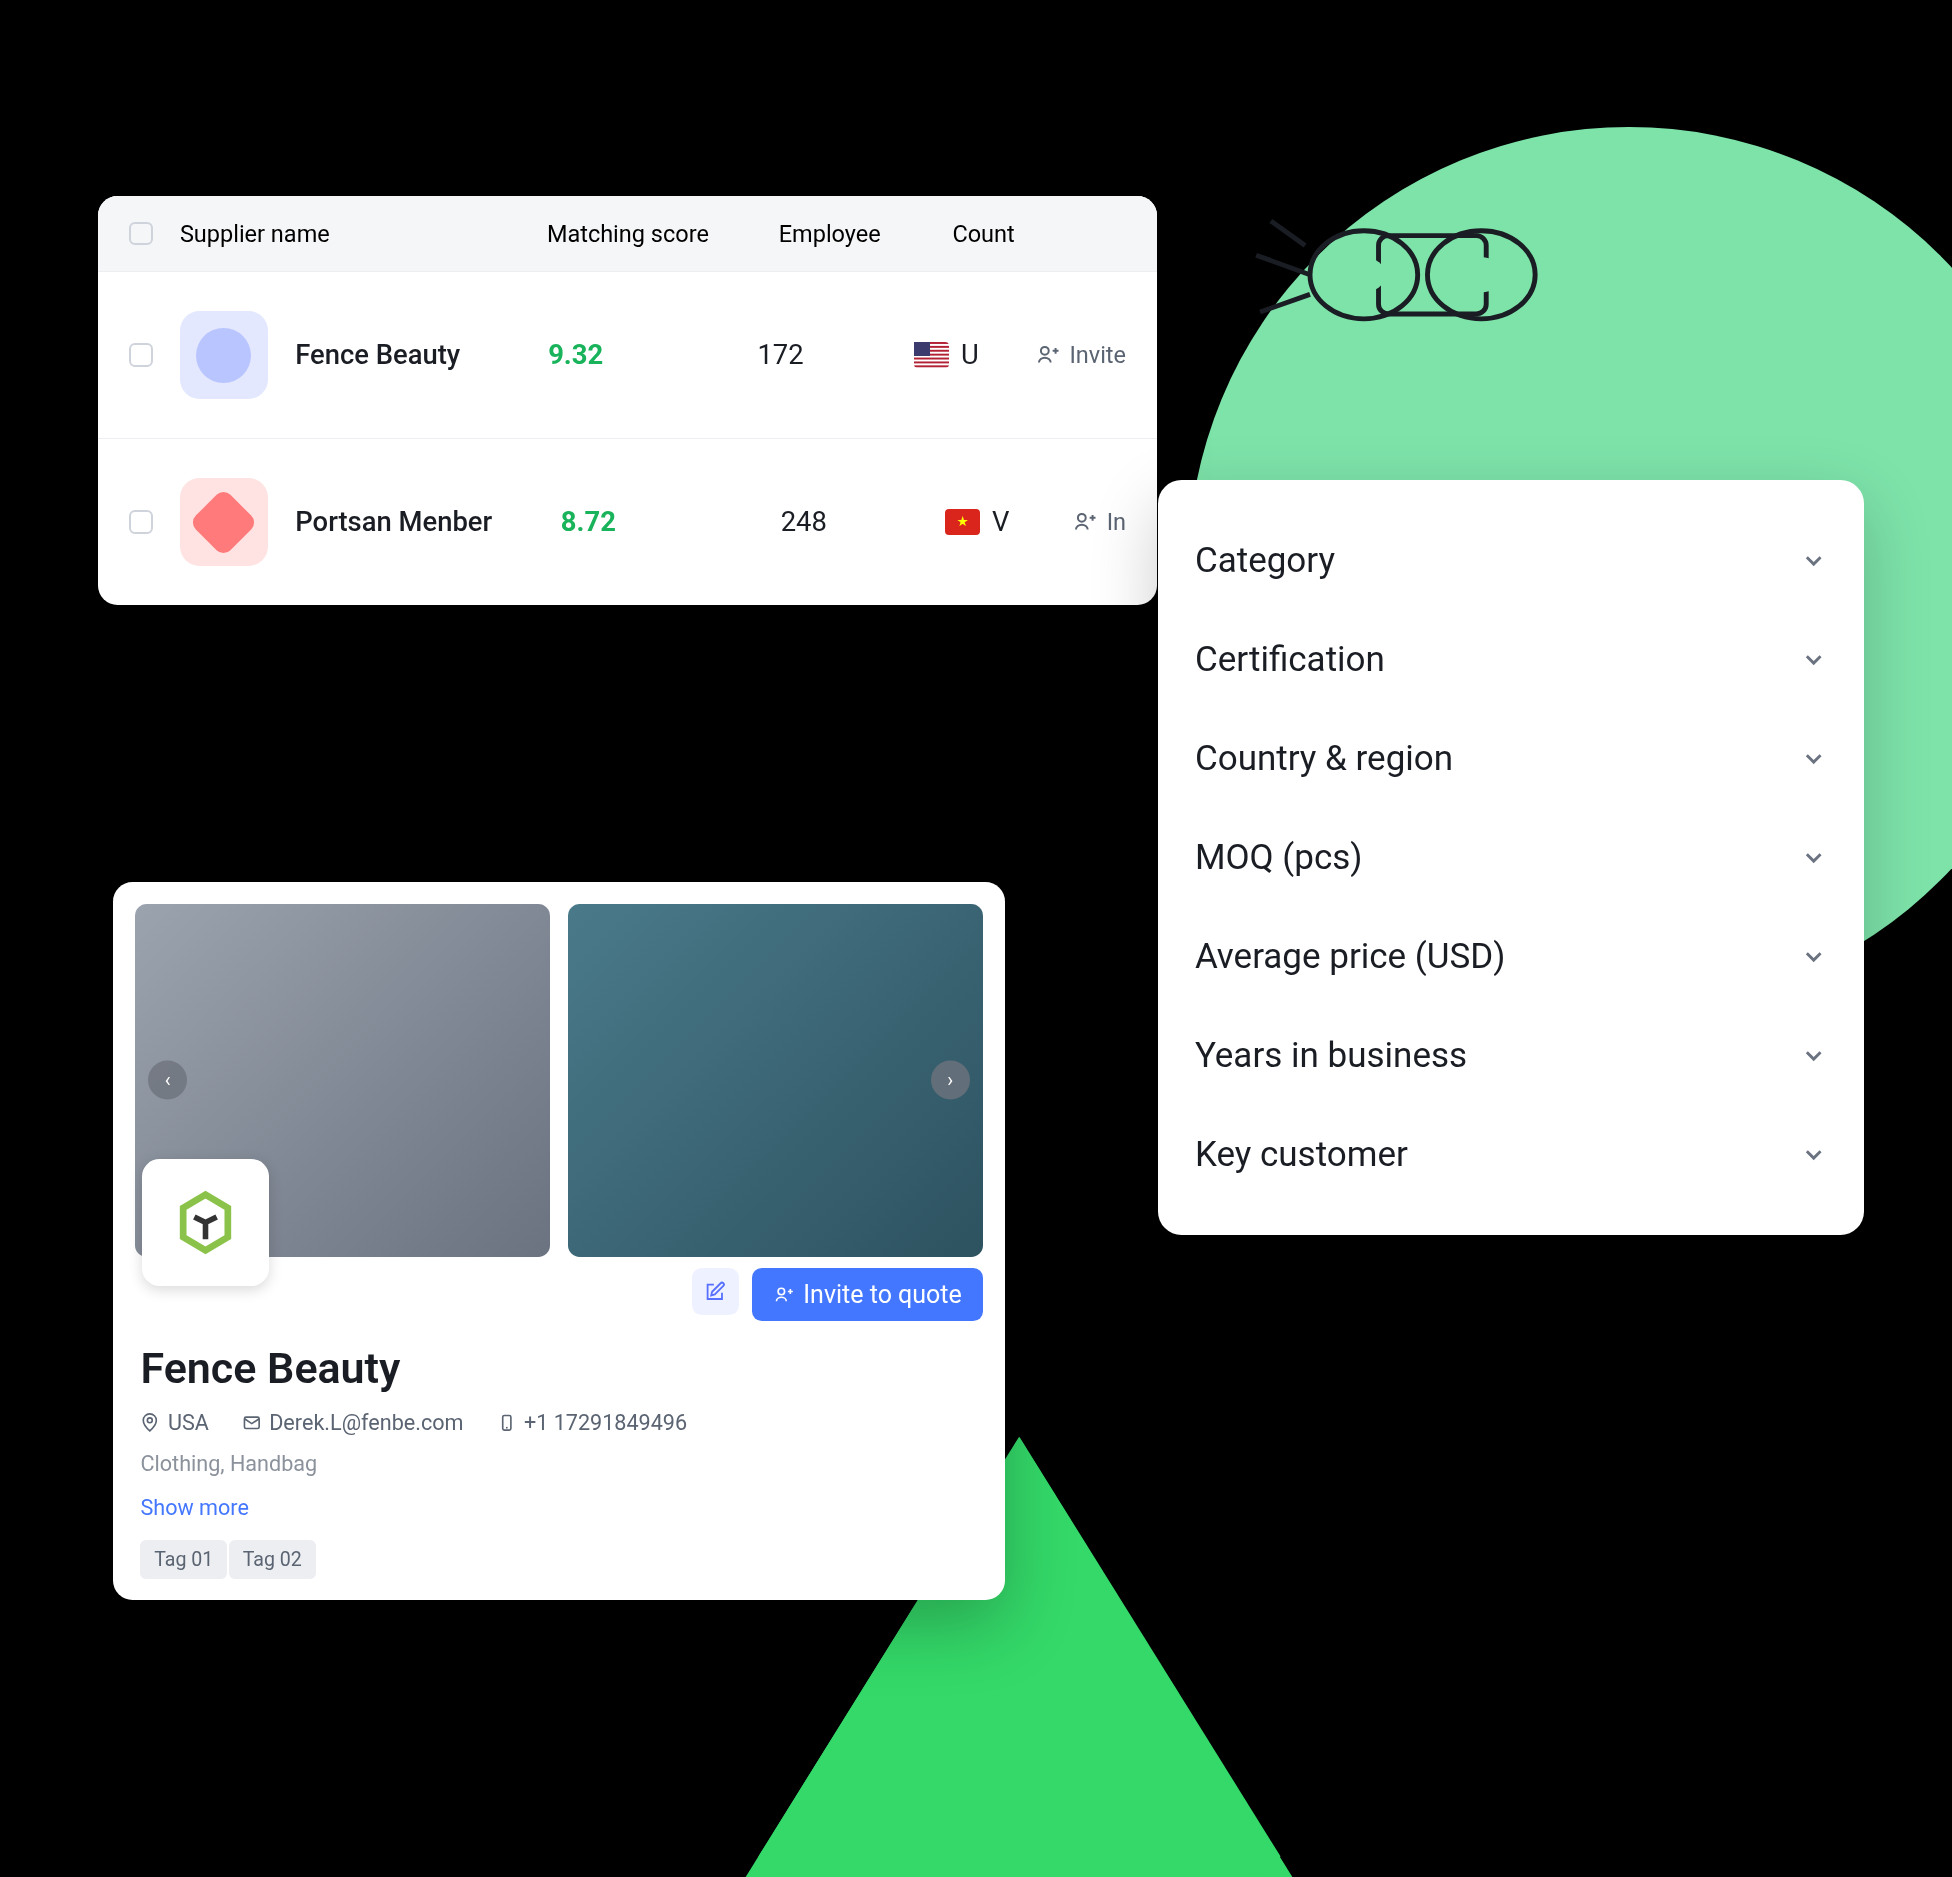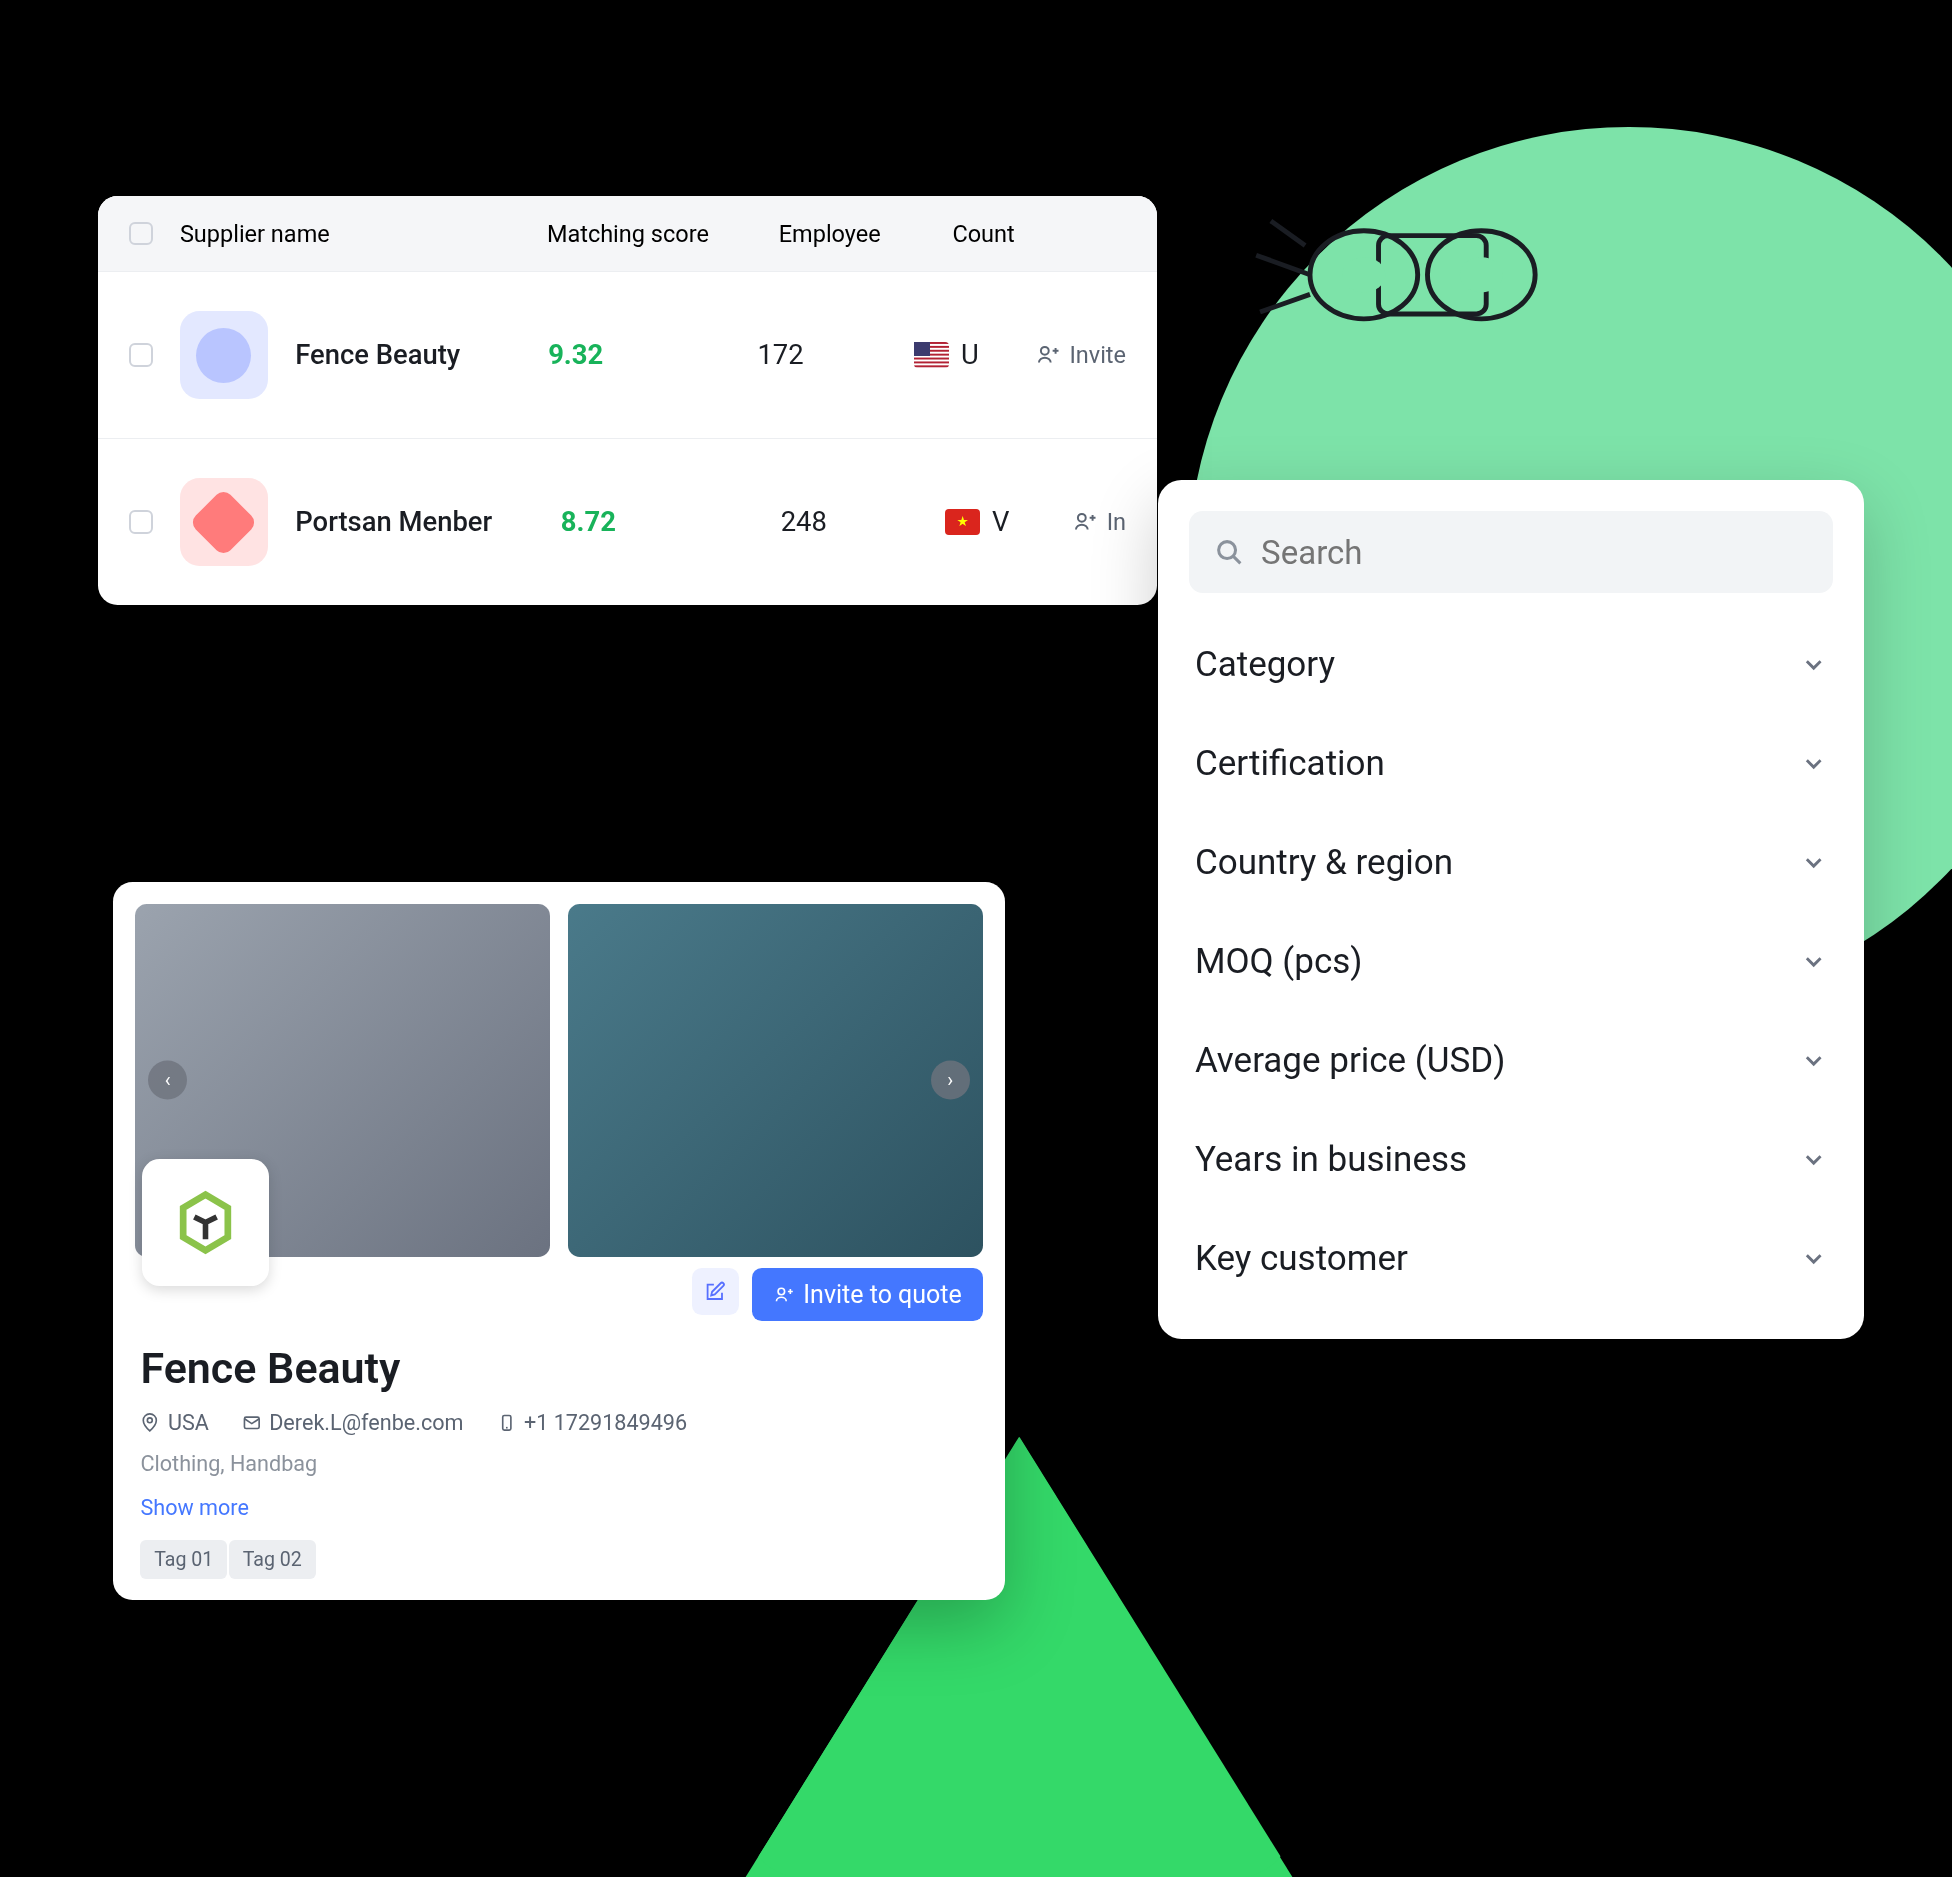--- a/index.html
+++ b/index.html
@@ -122,27 +122,20 @@
       <svg width="23.5" height="23.5" viewBox="0 0 24 24" fill="none" stroke="currentColor" stroke-width="2">
           <circle cx="9" cy="8" r="4"></circle>
           <path d="M3 20c0-3 3-5 6-5s6 2 6 5M17 8h6M20 5v6"></path>
         </svg>
       <span>In</span>
     </div>
   </div>
 </div>
 
 <div class="filter-card">
-  <div class="search-box">
-    <svg width="29" height="29" viewBox="0 0 24 24" fill="none" stroke="#8b929c" stroke-width="2.5">
-        <circle cx="10" cy="10" r="7"></circle>
-        <path d="M21 21l-6-6"></path>
-      </svg>
-    <input placeholder="Search" style="">
-  </div>
   <div class="filter-row">
       <span>Category</span>
       <svg class="chev" width="27.4" height="27.4" viewBox="0 0 24 24" fill="none" stroke="currentColor" stroke-width="2.5">
         <path d="M6 9l6 6 6-6"></path>
       </svg>
     </div>
   <div class="filter-row">
       <span>Certification</span>
       <svg class="chev" width="27.4" height="27.4" viewBox="0 0 24 24" fill="none" stroke="currentColor" stroke-width="2.5">
         <path d="M6 9l6 6 6-6"></path>

